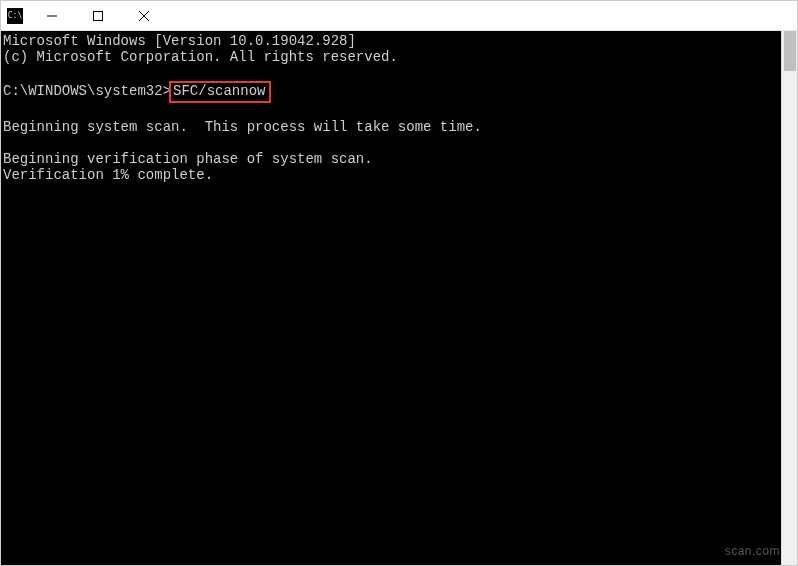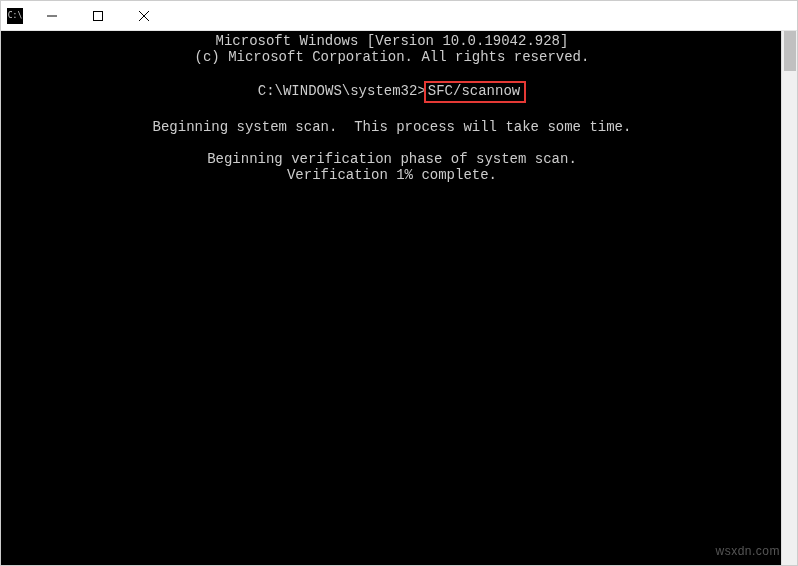--- a/index.html
+++ b/index.html
@@ -67,21 +67,20 @@
     }
     .win-btn svg {
       width: 10px;
       height: 10px;
     }
     .terminal-wrap {
       flex: 1;
       display: flex;
       background: #c4b5fd;
       min-height: 0;
-      text-align: center;
     }
     .terminal {
       flex: 1;
       background: #000;
       color: #ccc;
       font-family: Consolas, 'Courier New', monospace;
       font-size: 14px;
       line-height: 16px;
       padding: 2px 0 0 2px;
       white-space: pre;
@@ -157,13 +156,13 @@
 
 <span>Beginning verification phase of system scan.</span>
 <span>Verification 1% complete.</span></div>
     <div class="scrollbar">
       <div class="scroll-thumb"></div>
     </div>
   </div>
 
 </div>
 
-<div class="watermark">wsxdn.com</div>
+<div class="watermark">scan.com</div>
 
 </body></html>

